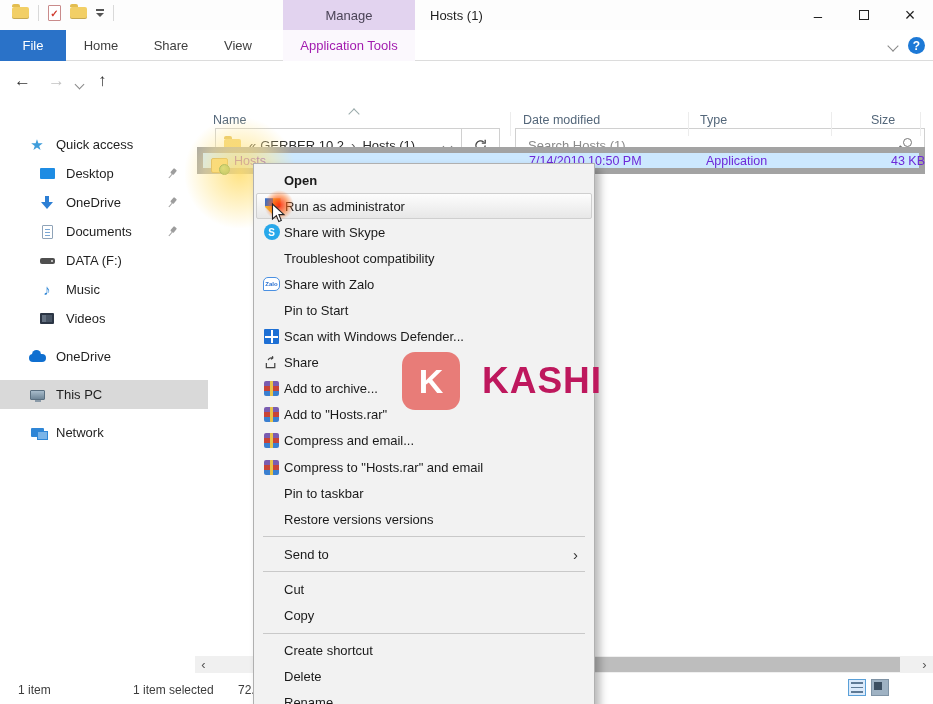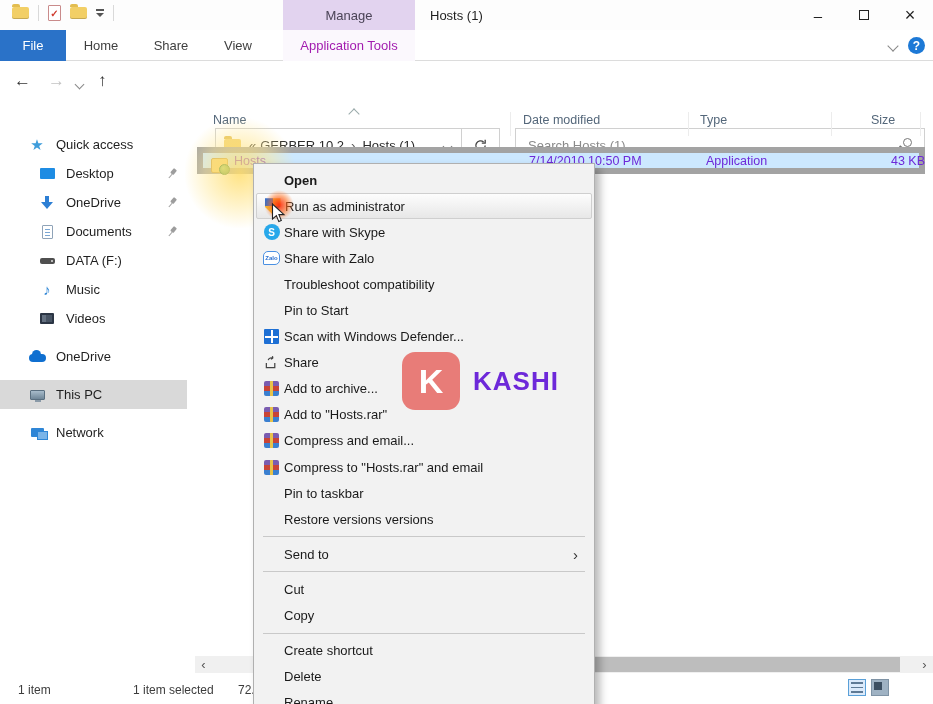--- a/index.html
+++ b/index.html
@@ -50,21 +50,21 @@
   .searchbox input { position:absolute; left:0; top:0; width:100%; height:100%; border:none; outline:none; padding:0 30px 0 12px; font-size:13px; color:#444; font-family:"Liberation Sans", sans-serif; }
   .searchbox input::placeholder { color:#8a8a8a; }
   .mag { position:absolute; right:12px; top:9px; width:9px; height:9px; border:1.6px solid #777; border-radius:50%; }
   .mag::after { content:""; position:absolute; left:-5px; top:8px; width:6px; height:1.6px; background:#777; transform:rotate(40deg); }
 
   
   .sidebar { position:absolute; left:0; top:130px; width:195px; }
   .side-row { position:relative; height:29px; display:flex; align-items:center; font-size:13px; color:#1f1f1f; padding-left:36px; }
   .side-row.root { padding-left:26px; }
   .side-row.gap { margin-top:9px; }
-  .side-row.selected { background:#d9d9d9; width:187px; }
+  .side-row.selected { background:#d9d9d9; width:208px; }
   .side-ico { width:22px; display:flex; align-items:center; justify-content:center; margin-right:8px; flex:none; }
   .pin { position:absolute; right:18px; top:9px; width:10px; height:11px; transform:rotate(40deg); opacity:.75; }
   .pin::before { content:""; position:absolute; left:3px; top:0; width:4px; height:6px; background:#7d7d7d; border-radius:1px; }
   .pin::after { content:""; position:absolute; left:4.5px; top:6px; width:1.5px; height:5px; background:#7d7d7d; }
   .glyph-star { color:#3f9ddb; font-size:15px; }
   .glyph-note { color:#2f86d6; font-size:15px; }
   .si-monitor { width:15px; height:11px; background:#1e8ce3; border-radius:1px; }
   .si-down { position:relative; width:14px; height:13px; }
   .si-down::before { content:""; position:absolute; left:5px; top:0; width:4px; height:6px; background:#2d7fd4; }
   .si-down::after { content:""; position:absolute; left:1px; top:6px; border-left:6px solid transparent; border-right:6px solid transparent; border-top:7px solid #2d7fd4; }
@@ -138,21 +138,21 @@
   .mi-rar::after { content:""; position:absolute; left:50%; top:0; bottom:0; width:3px; margin-left:-1.5px; background:#e8c24a; }
 
   
   .click-glow { position:absolute; left:264px; top:190px; width:30px; height:30px; z-index:8; pointer-events:none;
     background:radial-gradient(circle, rgba(255,45,10,.95) 0%, rgba(255,110,30,.55) 42%, rgba(255,140,40,0) 70%); }
   .cursor { position:absolute; left:271px; top:203px; z-index:9; pointer-events:none; }
 
   
   .watermark { position:absolute; left:402px; top:352px; display:flex; align-items:center; z-index:7; }
   .wm-badge { width:58px; height:58px; border-radius:13px; background:#e87c78; color:#fff; font-size:34px; font-weight:bold; display:flex; align-items:center; justify-content:center; }
-  .wm-text { margin-left:13px; font-size:26px; font-weight:bold; color:#6d28d9; letter-spacing:1px; }
+  .wm-text { margin-left:22px; font-size:37px; font-weight:bold; color:#be185d; letter-spacing:1px; }
 </style>
 </head>
 <body>
 
 <div class="window">
 
   <div class="titlebar">
     <div class="qat">
       <span class="ico-folder"></span>
       <span class="qat-sep"></span>
@@ -316,27 +316,27 @@
         </span>
       <span class="mi-label">Run as administrator</span>
     </div>
     <div class="mi">
       <span class="mi-ico">
           <span class="mi-skype">S</span>
         </span>
       <span class="mi-label">Share with Skype</span>
     </div>
     <div class="mi">
+      <span class="mi-label">Troubleshoot compatibility</span>
+    </div>
+    <div class="mi">
       <span class="mi-ico">
           <span class="mi-zalo">Zalo</span>
         </span>
       <span class="mi-label">Share with Zalo</span>
-    </div>
-    <div class="mi">
-      <span class="mi-label">Troubleshoot compatibility</span>
     </div>
     <div class="mi">
       <span class="mi-label">Pin to Start</span>
     </div>
     <div class="mi">
       <span class="mi-ico">
           <span class="mi-def"></span>
         </span>
       <span class="mi-label">Scan with Windows Defender...</span>
     </div>

